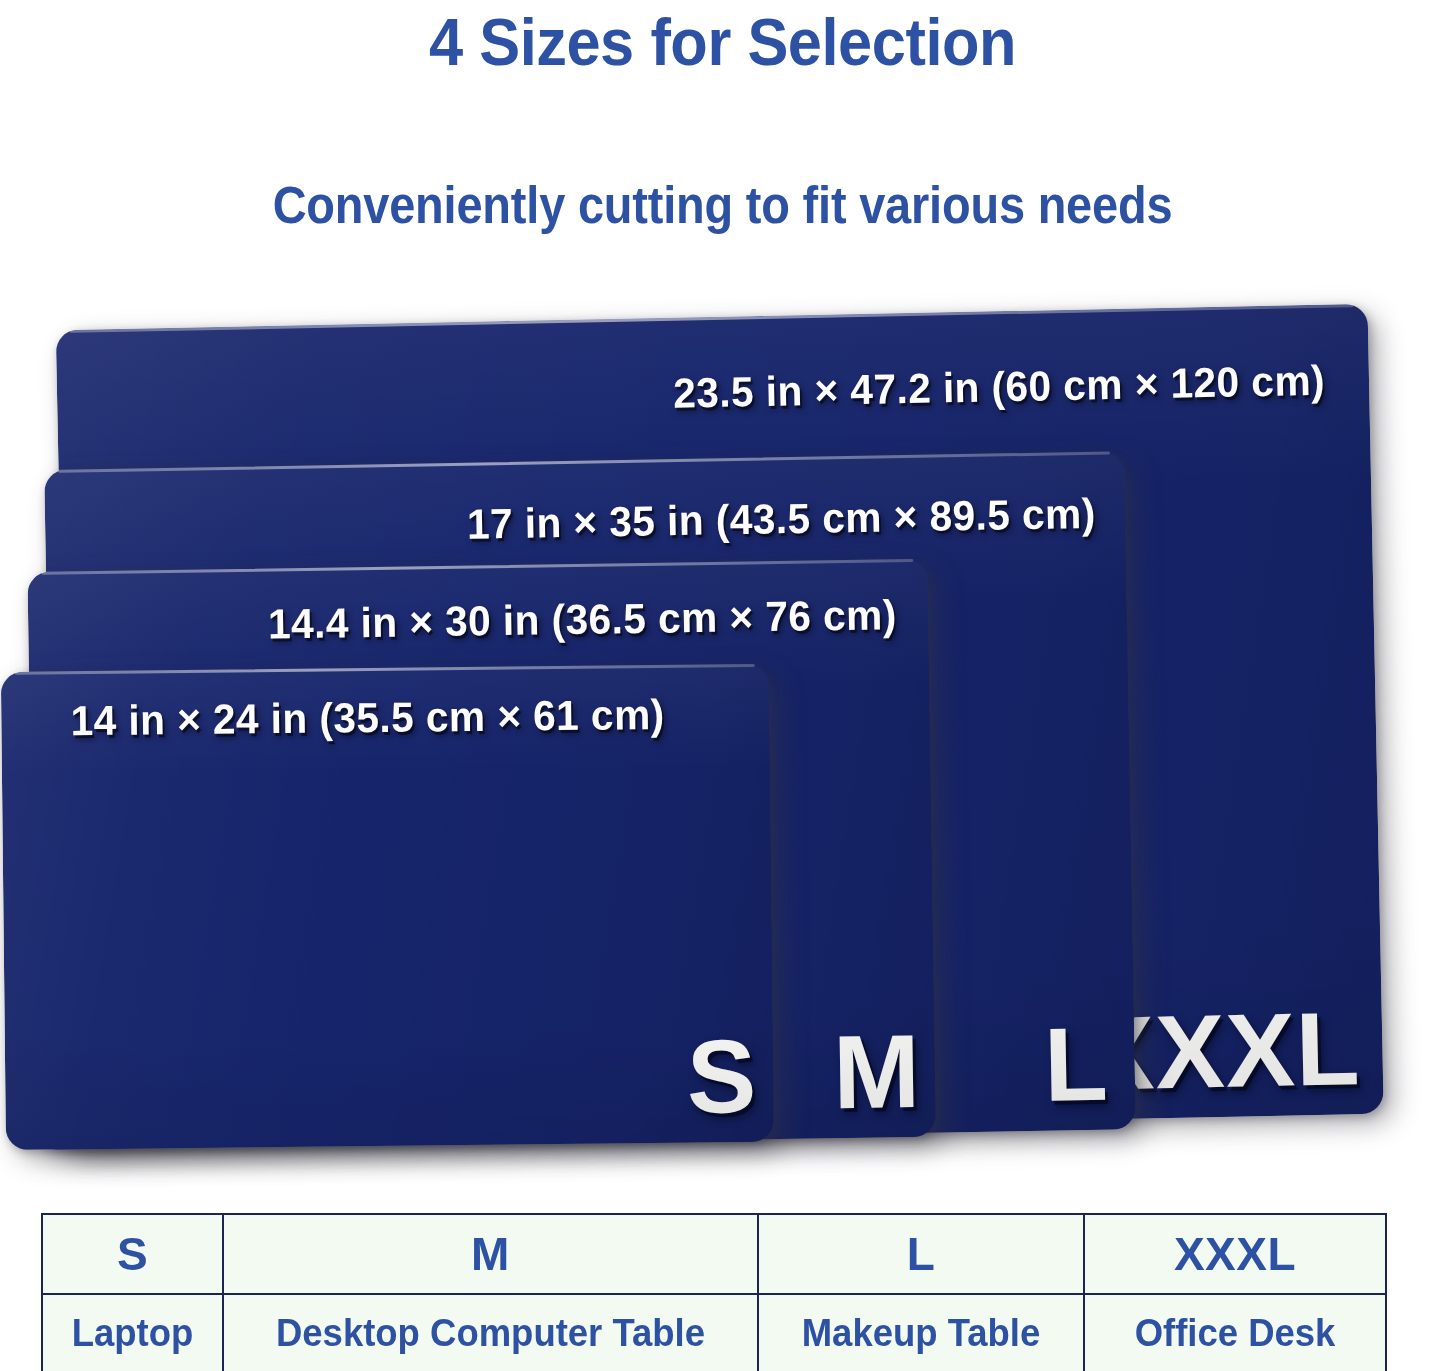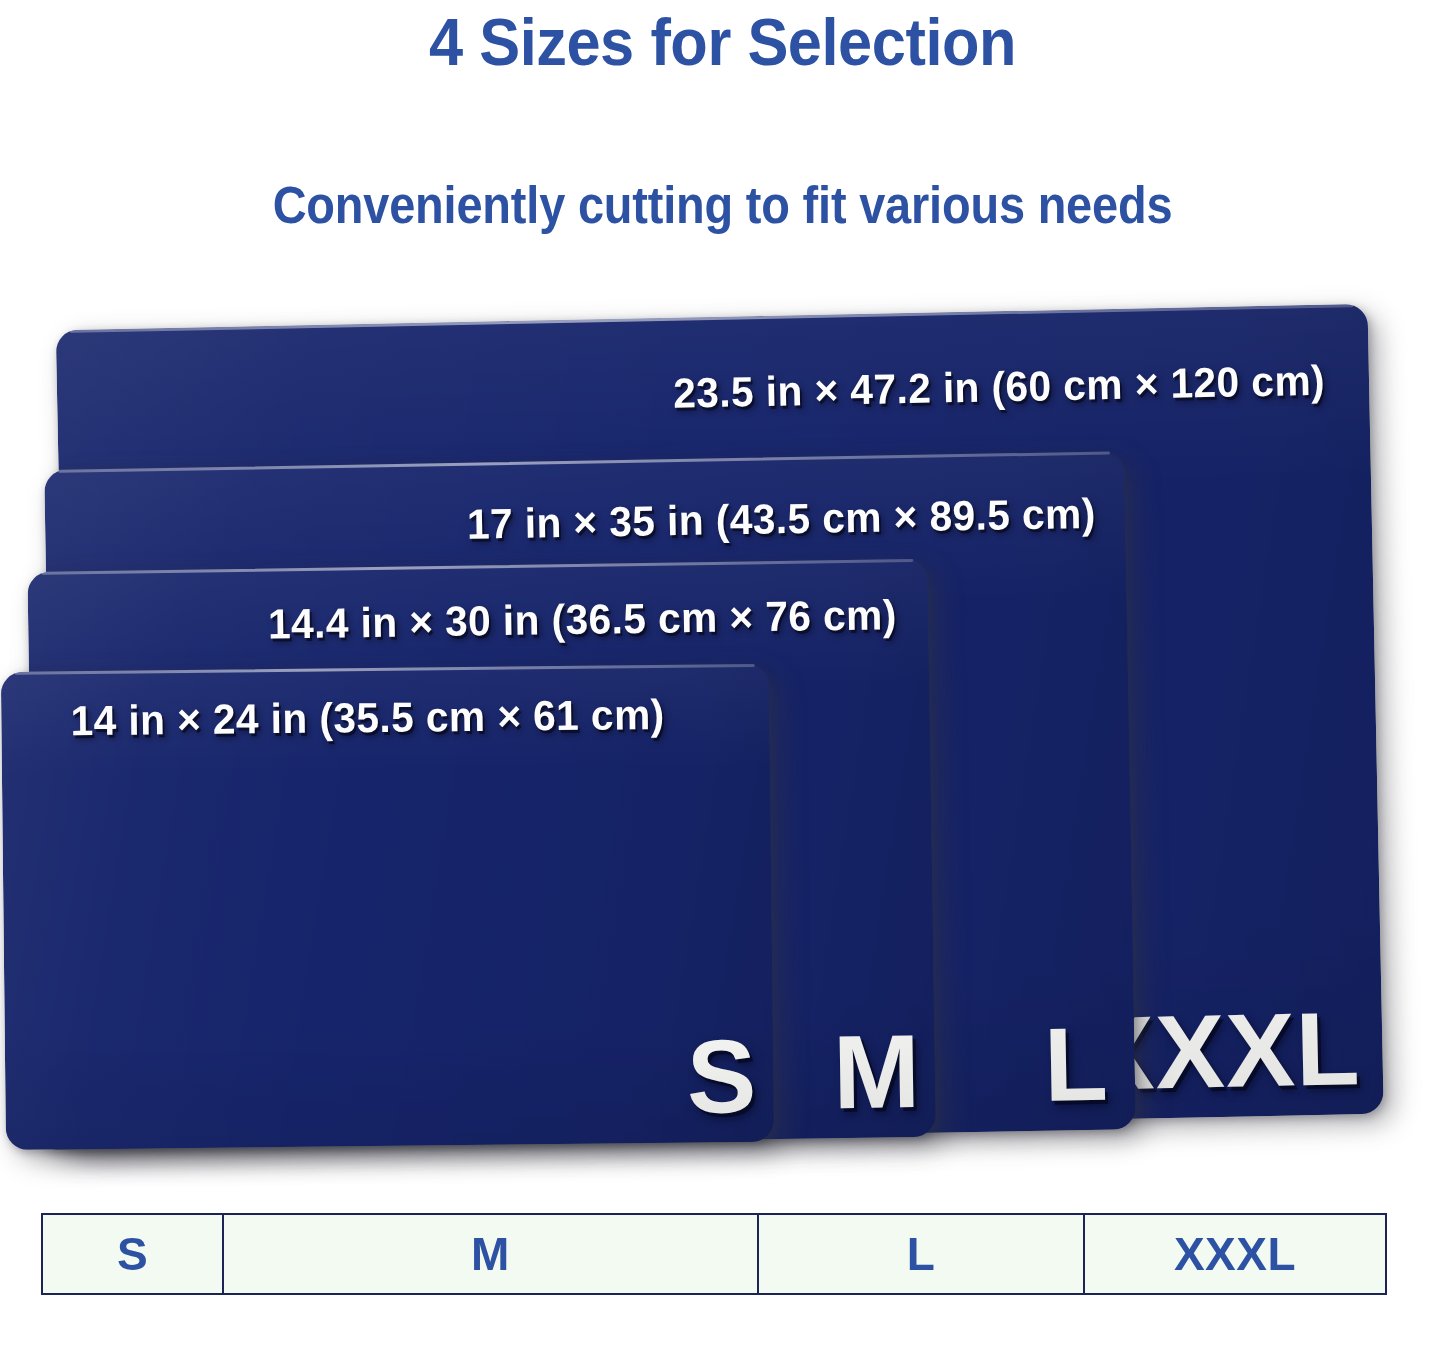--- a/index.html
+++ b/index.html
@@ -244,14 +244,20 @@
       <col class="col-l">
       <col class="col-xxxl">
   </colgroup>
   <tbody>
     <tr class="row-size">
       <td>S</td>
       <td>M</td>
       <td>L</td>
       <td>XXXL</td>
     </tr>
+    <tr class="row-use">
+      <td>Laptop</td>
+      <td>Desktop Computer Table</td>
+      <td>Makeup Table</td>
+      <td>Office Desk</td>
+    </tr>
   </tbody>
 </table>
 
 </body></html>

